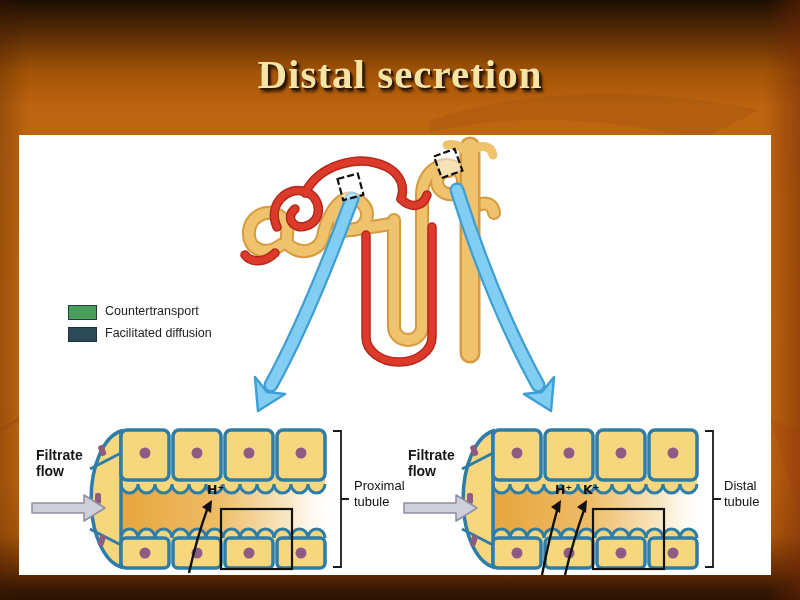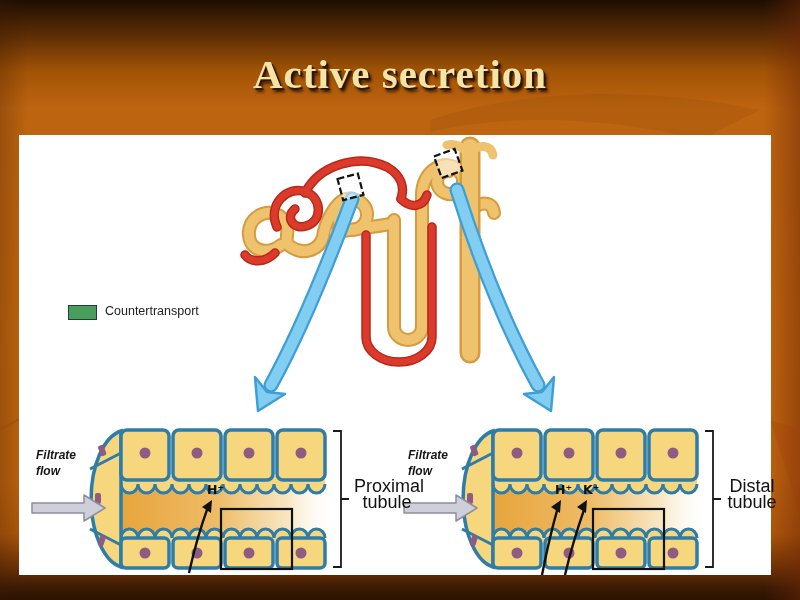--- a/index.html
+++ b/index.html
@@ -19,44 +19,44 @@
   }
   .panel{
     position:absolute;left:19px;top:135px;width:752px;height:440px;
     background:#ffffff;overflow:hidden;
   }
   .panel svg{position:absolute;left:0;top:0;}
   .legend{position:absolute;left:68px;top:305px;}
   .legend-row{display:flex;align-items:flex-start;margin-bottom:7px;}
   .swatch{width:27px;height:13px;border:1px solid rgba(25,45,55,0.85);margin-right:8px;flex:none;}
   .legend-label{font-size:12.5px;color:#222;line-height:13px;white-space:nowrap;}
-  .flow-label{position:absolute;width:70px;font-weight:700;font-size:12px;line-height:16px;color:#161616;font-style:italic;}
+  .flow-label{position:absolute;width:70px;font-weight:700;font-size:14px;line-height:16px;color:#161616;}
   .flow-left{left:36px;top:447px;}
   .flow-right{left:408px;top:447px;}
   .ion{position:absolute;font-family:"DejaVu Sans",sans-serif;font-weight:700;font-size:12.5px;color:#111;}
   .ion-h-left{left:207px;top:482px;}
   .ion-h-right{left:555px;top:482px;}
   .ion-k-right{left:583px;top:482px;}
-  .bracket-label{position:absolute;font-size:18px;line-height:16px;color:#111;text-align:center;}
+  .bracket-label{position:absolute;font-size:13px;line-height:16px;color:#111;}
   .bl-left{left:354px;top:478px;width:66px;}
   .bl-right{left:724px;top:478px;width:56px;}
 </style>
 </head>
 <body>
 
 <div class="slide">
 
   <svg class="deco" width="800" height="600">
     <path d="M0,430 C90,378 190,330 310,292" stroke="rgba(150,70,15,0.45)" stroke-width="2.5" fill="none"></path>
     <path d="M30,470 C60,430 110,395 170,370" stroke="rgba(150,70,15,0.3)" stroke-width="2" fill="none"></path>
     <path d="M430,120 C520,90 640,85 760,110 L700,140 C600,115 500,115 430,132 Z" fill="rgba(0,0,0,0.05)"></path>
     <path d="M770,420 C780,450 790,480 800,520 L800,430 Z" fill="rgba(160,60,10,0.25)"></path>
   </svg>
 
-  <div class="title">Active secretion</div>
+  <div class="title">Distal secretion</div>
 
   <div class="panel">
     <svg width="752" height="440" viewBox="0 0 752 440">
       <defs>
         <linearGradient id="lumGrad" x1="0" y1="0" x2="1" y2="0">
           <stop offset="0" stop-color="#e7a43a"></stop>
           <stop offset="0.45" stop-color="#eebb66"></stop>
           <stop offset="0.78" stop-color="#f8e7c4"></stop>
           <stop offset="1" stop-color="#ffffff" stop-opacity="0"></stop>
         </linearGradient>
@@ -169,20 +169,24 @@
         <path d="M686,296 L694,296 L694,432 L686,432 M694,364 h8" stroke="#1a1a1a" stroke-width="1.8" fill="none"></path>
       </g>
     </svg>
   </div>
 
   <div class="legend">
     <div class="legend-row">
       <span class="swatch" style="background-color: rgb(74, 158, 92);"></span>
       <span class="legend-label">Countertransport</span>
     </div>
+    <div class="legend-row">
+      <span class="swatch" style="background-color: rgb(44, 74, 87);"></span>
+      <span class="legend-label">Facilitated diffusion</span>
+    </div>
   </div>
 
   <div class="flow-label flow-left">
     <div>Filtrate</div>
     <div>flow</div>
   </div>
   <div class="flow-label flow-right">
     <div>Filtrate</div>
     <div>flow</div>
   </div>

